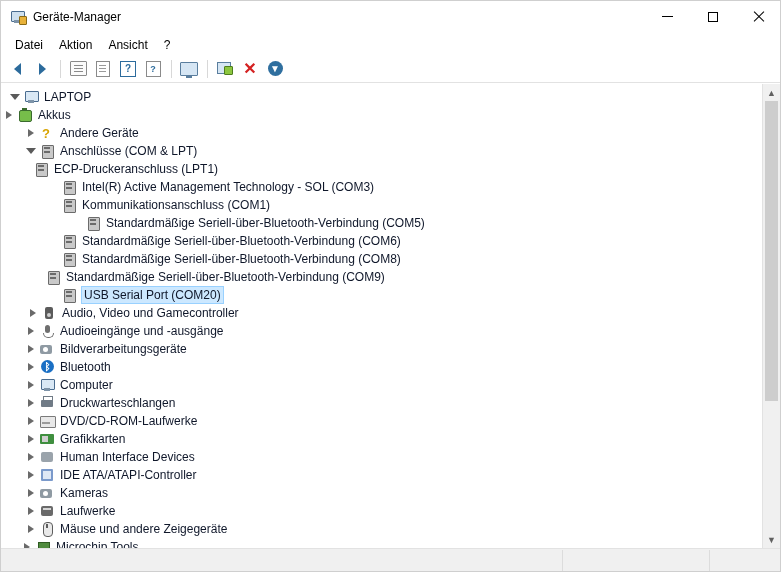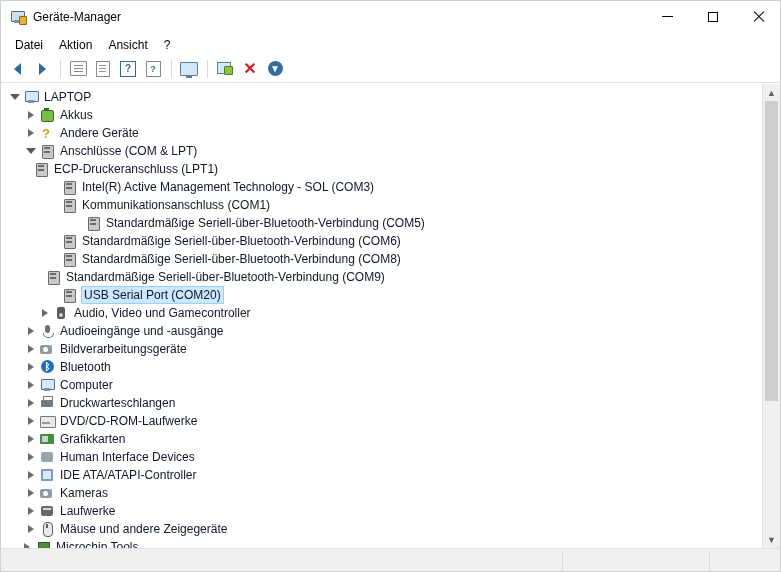--- a/index.html
+++ b/index.html
@@ -604,21 +604,21 @@
         <span class="twisty">
             <span class="tw open"></span>
           </span>
         <span class="nicon i-computer">
             <span class="mon"></span>
             <span class="base"></span>
           </span>
         <span class="nlabel">LAPTOP</span>
       </div>
 
-      <div class="node" style="padding-left:22px">
+      <div class="node" style="">
         <span class="twisty">
             <span class="tw"></span>
           </span>
         <span class="nicon i-battery">
             <span class="t"></span>
             <span class="b"></span>
           </span>
         <span class="nlabel">Akkus</span>
       </div>
 
@@ -693,21 +693,21 @@
         <span class="nlabel">Standardmäßige Seriell-über-Bluetooth-Verbindung (COM9)</span>
       </div>
       <div class="node selected" style="padding-left:60px">
         <span class="nicon i-port">
             <span class="p"></span>
             <span class="p2"></span>
           </span>
         <span class="nlabel">USB Serial Port (COM20)</span>
       </div>
 
-      <div class="node" style="padding-left:36px">
+      <div class="node" style="padding-left:24px">
         <span class="twisty">
             <span class="tw"></span>
           </span>
         <span class="nicon i-speaker">
             <span class="s"></span>
             <span class="s2"></span>
           </span>
         <span class="nlabel">Audio, Video und Gamecontroller</span>
       </div>
       <div class="node" style="padding-left:22px">

